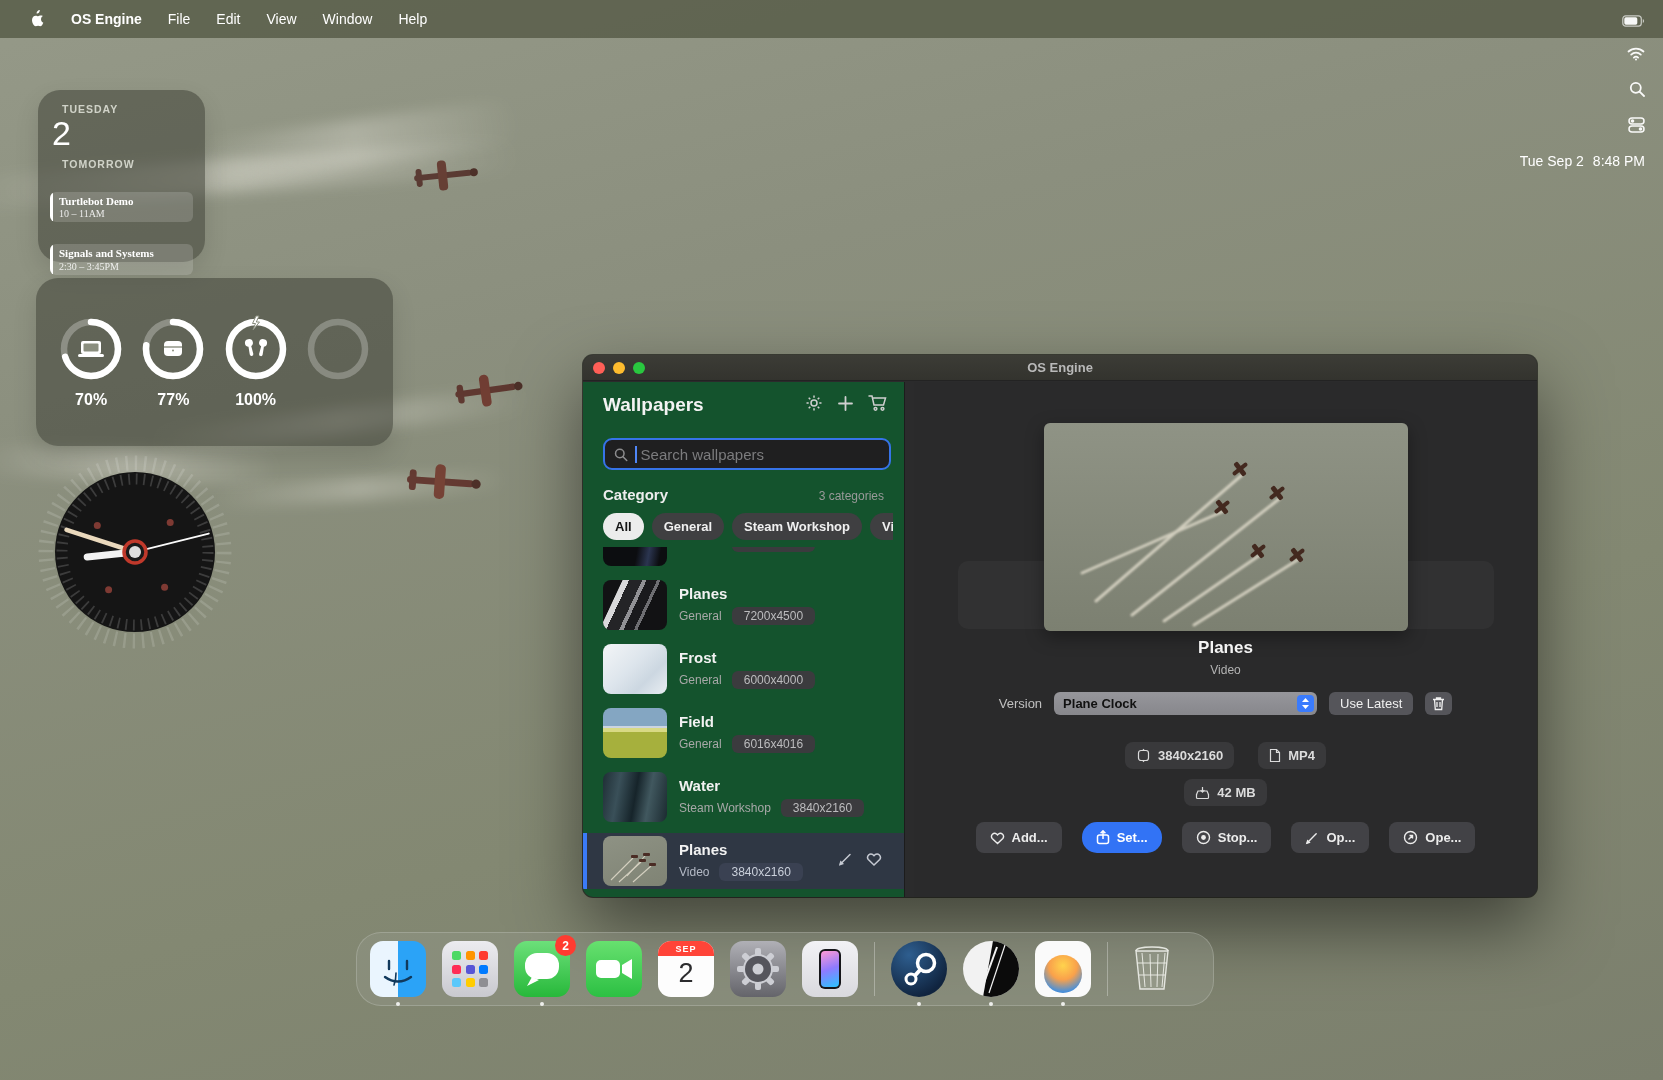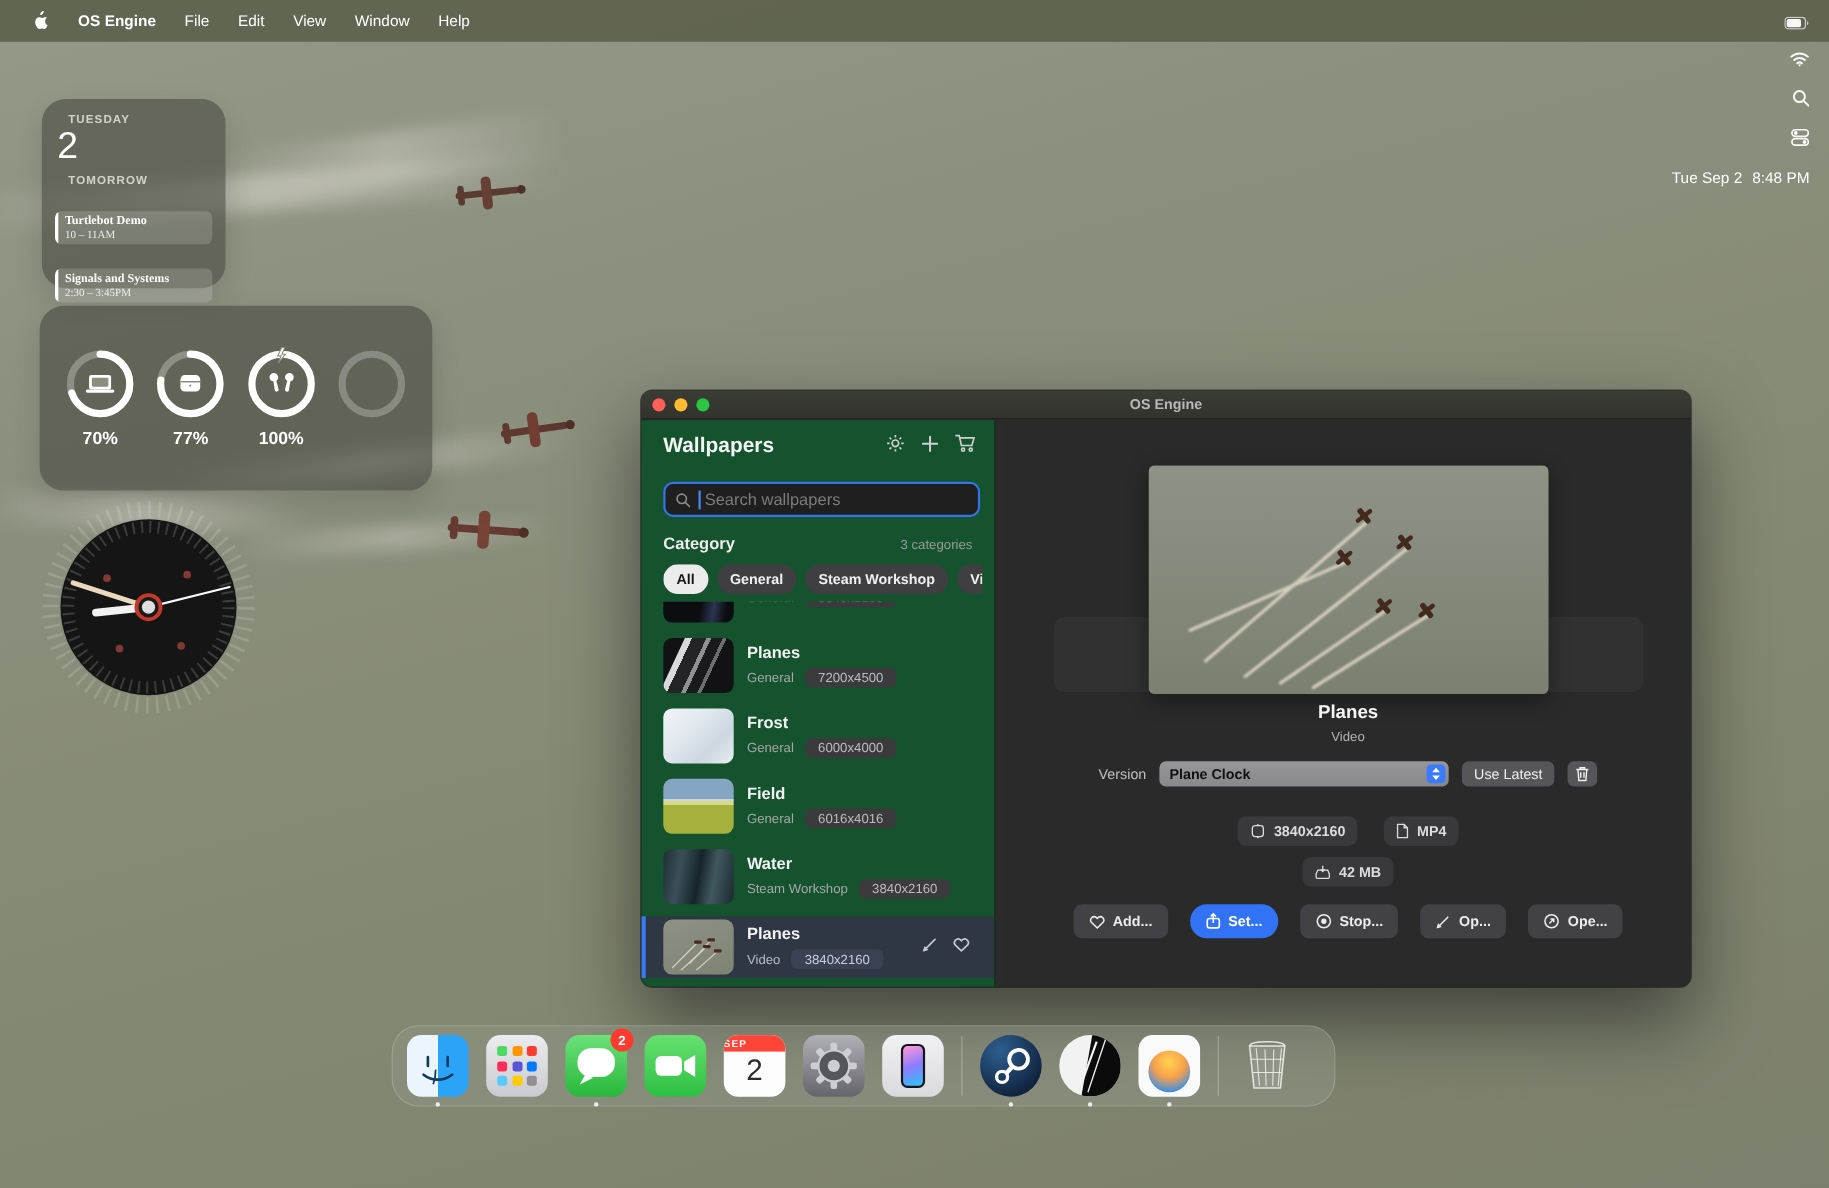--- a/index.html
+++ b/index.html
@@ -114,21 +114,21 @@
     background:rgba(148,153,138,.42);border:1px solid rgba(255,255,255,.18);
     display:flex;align-items:center;gap:16px;padding:0 13px;}
   .dock-item{position:relative;width:56px;height:56px;flex:none;}
   .squircle{width:56px;height:56px;border-radius:13px;overflow:hidden;position:relative;}
   .dock-sep{width:1px;height:54px;background:rgba(255,255,255,.3);flex:none;}
   .run-dot{position:absolute;left:50%;bottom:-9px;width:4px;height:4px;border-radius:50%;
     background:rgba(255,255,255,.85);transform:translateX(-50%);}
   .badge{position:absolute;top:-6px;right:-6px;min-width:21px;height:21px;border-radius:11px;background:#ff3b30;
     color:#fff;font-size:12px;font-weight:bold;display:flex;align-items:center;justify-content:center;padding:0 5px;}
   .cal-icon{background:#fdfdfd;display:flex;flex-direction:column;align-items:center;}
-  .cal-icon .mon{width:100%;background:#ff4438;color:#fff;font-size:9px;font-weight:bold;text-align:left;
+  .cal-icon .mon{width:100%;background:#ff4438;color:#fff;font-size:9px;font-weight:bold;text-align:center;
     letter-spacing:1px;padding:3px 0 2px;}
   .cal-icon .day{font-size:27px;color:#2c2c2e;font-weight:400;line-height:1.3;}
 </style>
 </head>
 <body>
 
 <div class="stage">
 
   <div class="smoke" style="left:-40px;top:158px;width:560px;height:34px;transform:rotate(-4deg);opacity:.6;"></div>
   <div class="smoke" style="left:190px;top:120px;width:330px;height:46px;transform:rotate(-8deg);opacity:.5;"></div>

